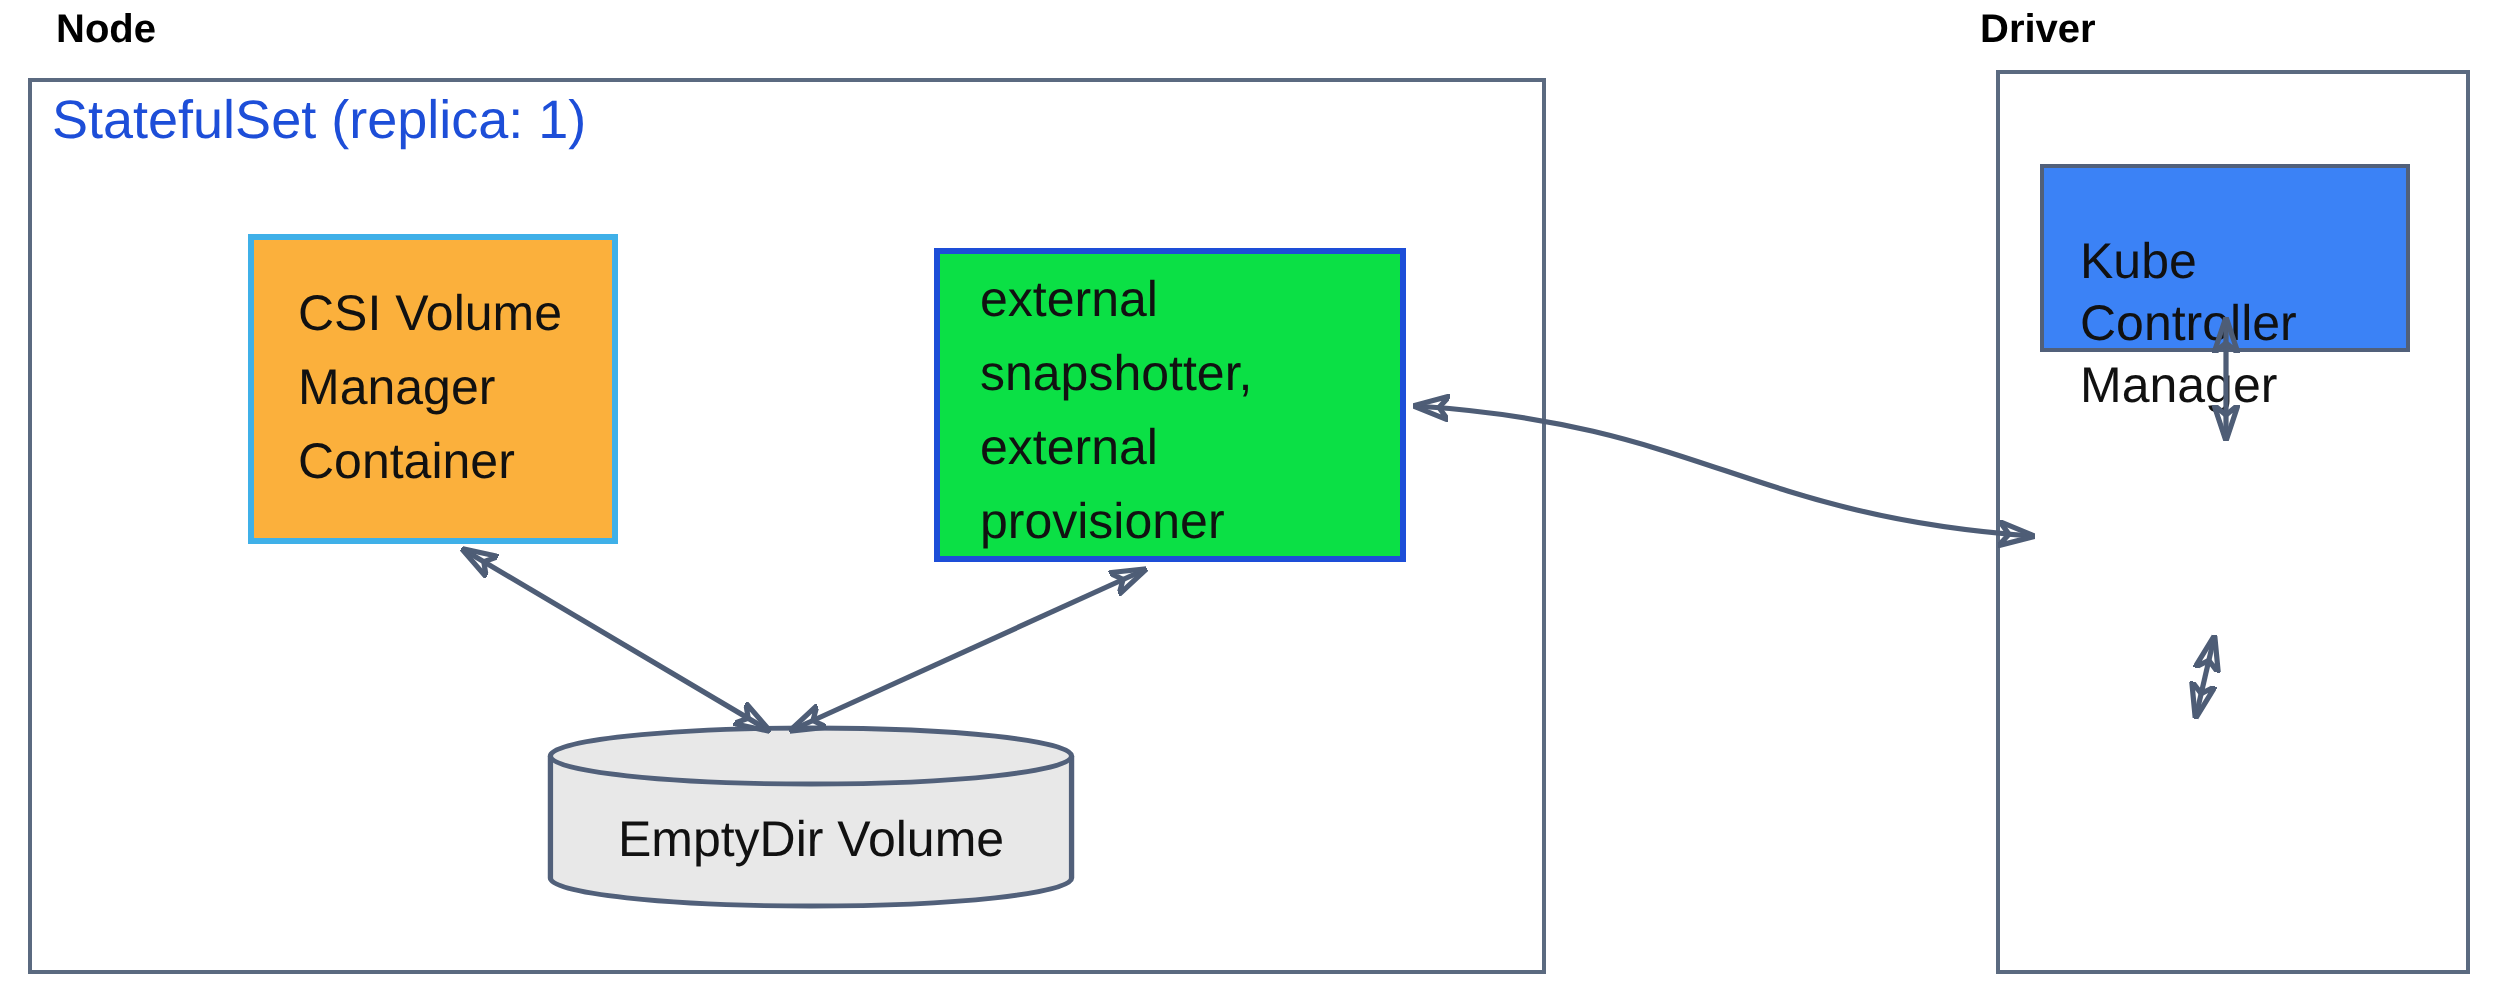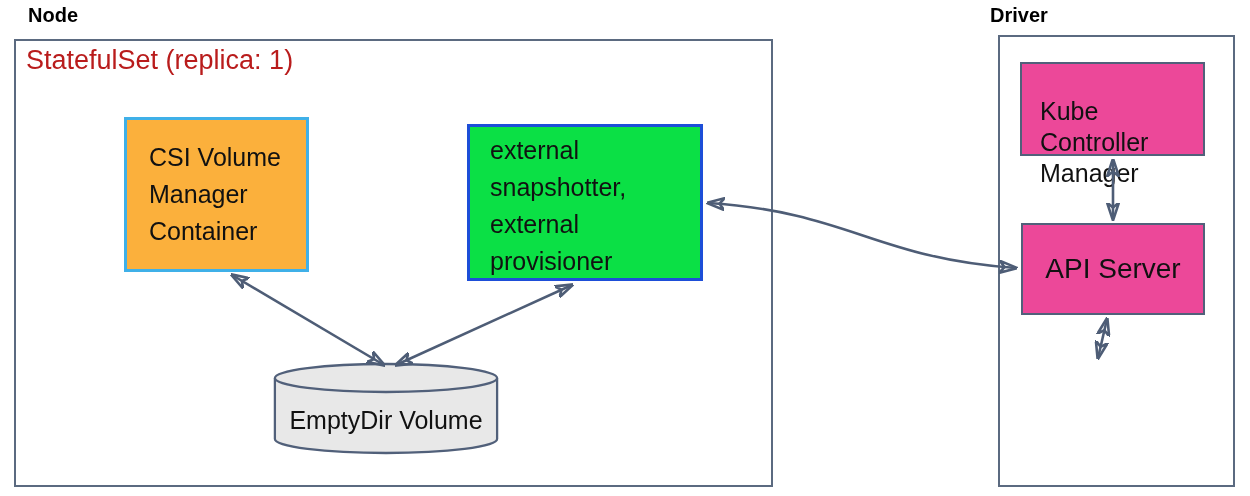--- a/index.html
+++ b/index.html
@@ -2,43 +2,43 @@
 <html><head>
 <meta charset="utf-8">
 <style>
   html,body{margin:0;padding:0;background:#ffffff;}
   .canvas{
     position:relative;width:1250px;height:496px;background:#ffffff;
     font-family:"Liberation Sans",sans-serif;color:#111;overflow:hidden;
   }
   .group-label{position:absolute;font-size:20px;font-weight:700;color:#000;}
   .group-box{position:absolute;border:2px solid #5b6a80;background:#fff;box-sizing:border-box;}
-  .ss-title{position:absolute;font-size:27px;color:#b91c1c;}
+  .ss-title{position:absolute;font-size:27px;color:#1d4ed8;}
   .box{position:absolute;box-sizing:border-box;display:flex;white-space:pre-line;}
   .csi-box{
     left:124px;top:117px;width:185px;height:155px;
     background:#fbb03c;border:3px solid #3fb0e8;
     align-items:center;padding-left:22px;font-size:25px;line-height:37px;
   }
   .sidecar-box{
     left:467px;top:124px;width:236px;height:157px;
     background:#0be045;border:3px solid #1d4ed8;
     padding:5px 0 0 20px;font-size:25px;line-height:37px;
   }
   .grpc-label{position:absolute;left:322px;top:291px;font-size:25px;font-weight:700;color:#000;}
   .gray-box{
-    position:absolute;box-sizing:border-box;background:#ec4899;border:2px solid #51607a;
-    white-space:pre-line;font-size:25px;
+    position:absolute;box-sizing:border-box;background:#3b82f6;border:2px solid #51607a;
+    white-space:pre-line;font-size:25px;margin-top:20px;
   }
   .kcm-box{left:1020px;top:62px;width:185px;height:94px;line-height:31px;padding:1px 0 0 18px;}
   .api-box{left:1021px;top:223px;width:184px;height:92px;display:flex;align-items:center;justify-content:center;font-size:28px;}
   .cylinder{position:absolute;}
   .cylinder svg{position:absolute;left:0;top:0;width:100%;height:100%;}
   .cyl-label{position:relative;display:block;text-align:center;}
-  .emptydir{left:273px;top:362px;width:226px;height:93px;}
+  .emptydir{left:273px;top:362px;width:265px;height:93px;}
   .emptydir .cyl-label{margin-top:44px;font-size:25px;}
   .etcd{left:1019px;top:360px;width:156px;height:84px;}
   .etcd .cyl-label{margin-top:36px;text-align:left;padding-left:24px;font-size:29px;}
   .connectors{position:absolute;left:0;top:0;width:1250px;height:496px;pointer-events:none;}
   .connectors path{fill:none;stroke:#4e5d76;stroke-width:2.6px;}
 </style>
 </head>
 <body>
 
 <div class="canvas">
@@ -71,23 +71,20 @@
 
   <div class="group-label" style="left:990px;top:4px;">Driver</div>
   <div class="group-box" style="left:998px;top:35px;width:237px;height:452px;"></div>
 
   <div class="gray-box kcm-box">
     <span>Kube
 Controller
 Manager</span>
   </div>
 
-  <div class="gray-box api-box">
-    <span>API Server</span>
-  </div>
 
 
   <svg class="connectors">
     <defs>
       <marker id="arrow" viewBox="0 0 18 14" refX="16.5" refY="7" markerWidth="18" markerHeight="14" markerUnits="userSpaceOnUse" orient="auto-start-reverse">
         <path d="M0,1 L18,7 L0,13 L5,7 Z" fill="#4e5d76" stroke="none"></path>
       </marker>
     </defs>
     <path d="M232,275 L384,365" marker-start="url(#arrow)" marker-end="url(#arrow)"></path>
     <path d="M572,285 L396,365" marker-start="url(#arrow)" marker-end="url(#arrow)"></path>

